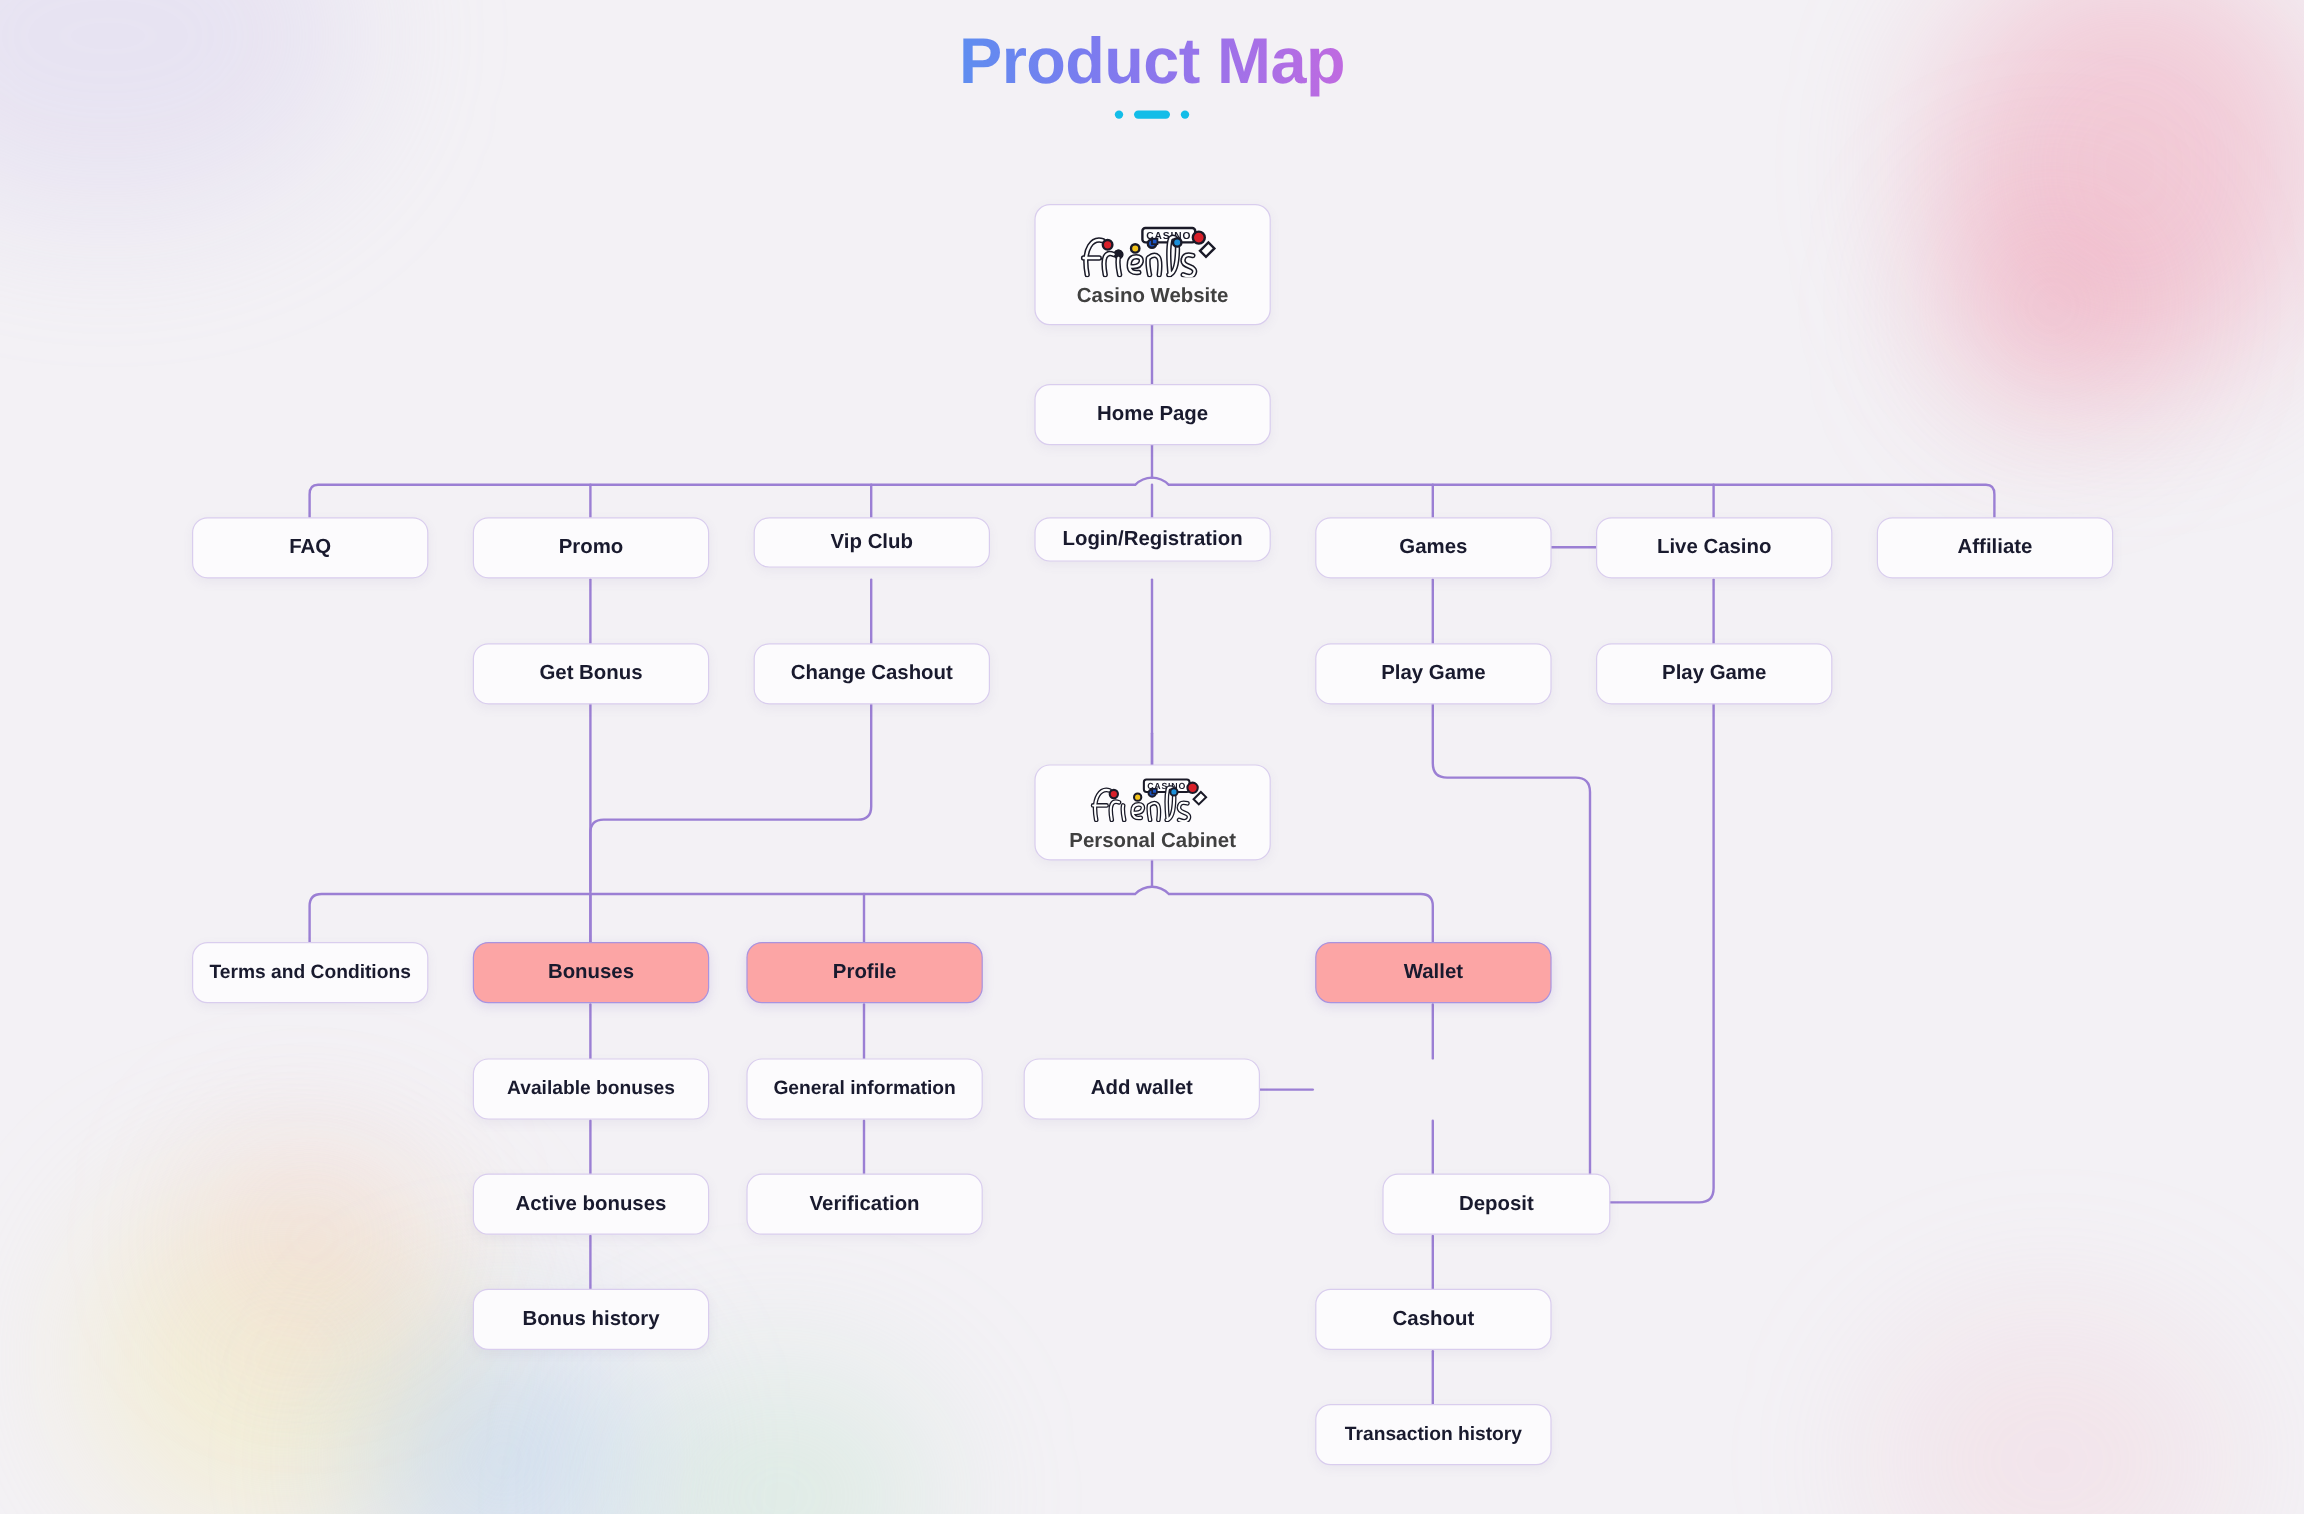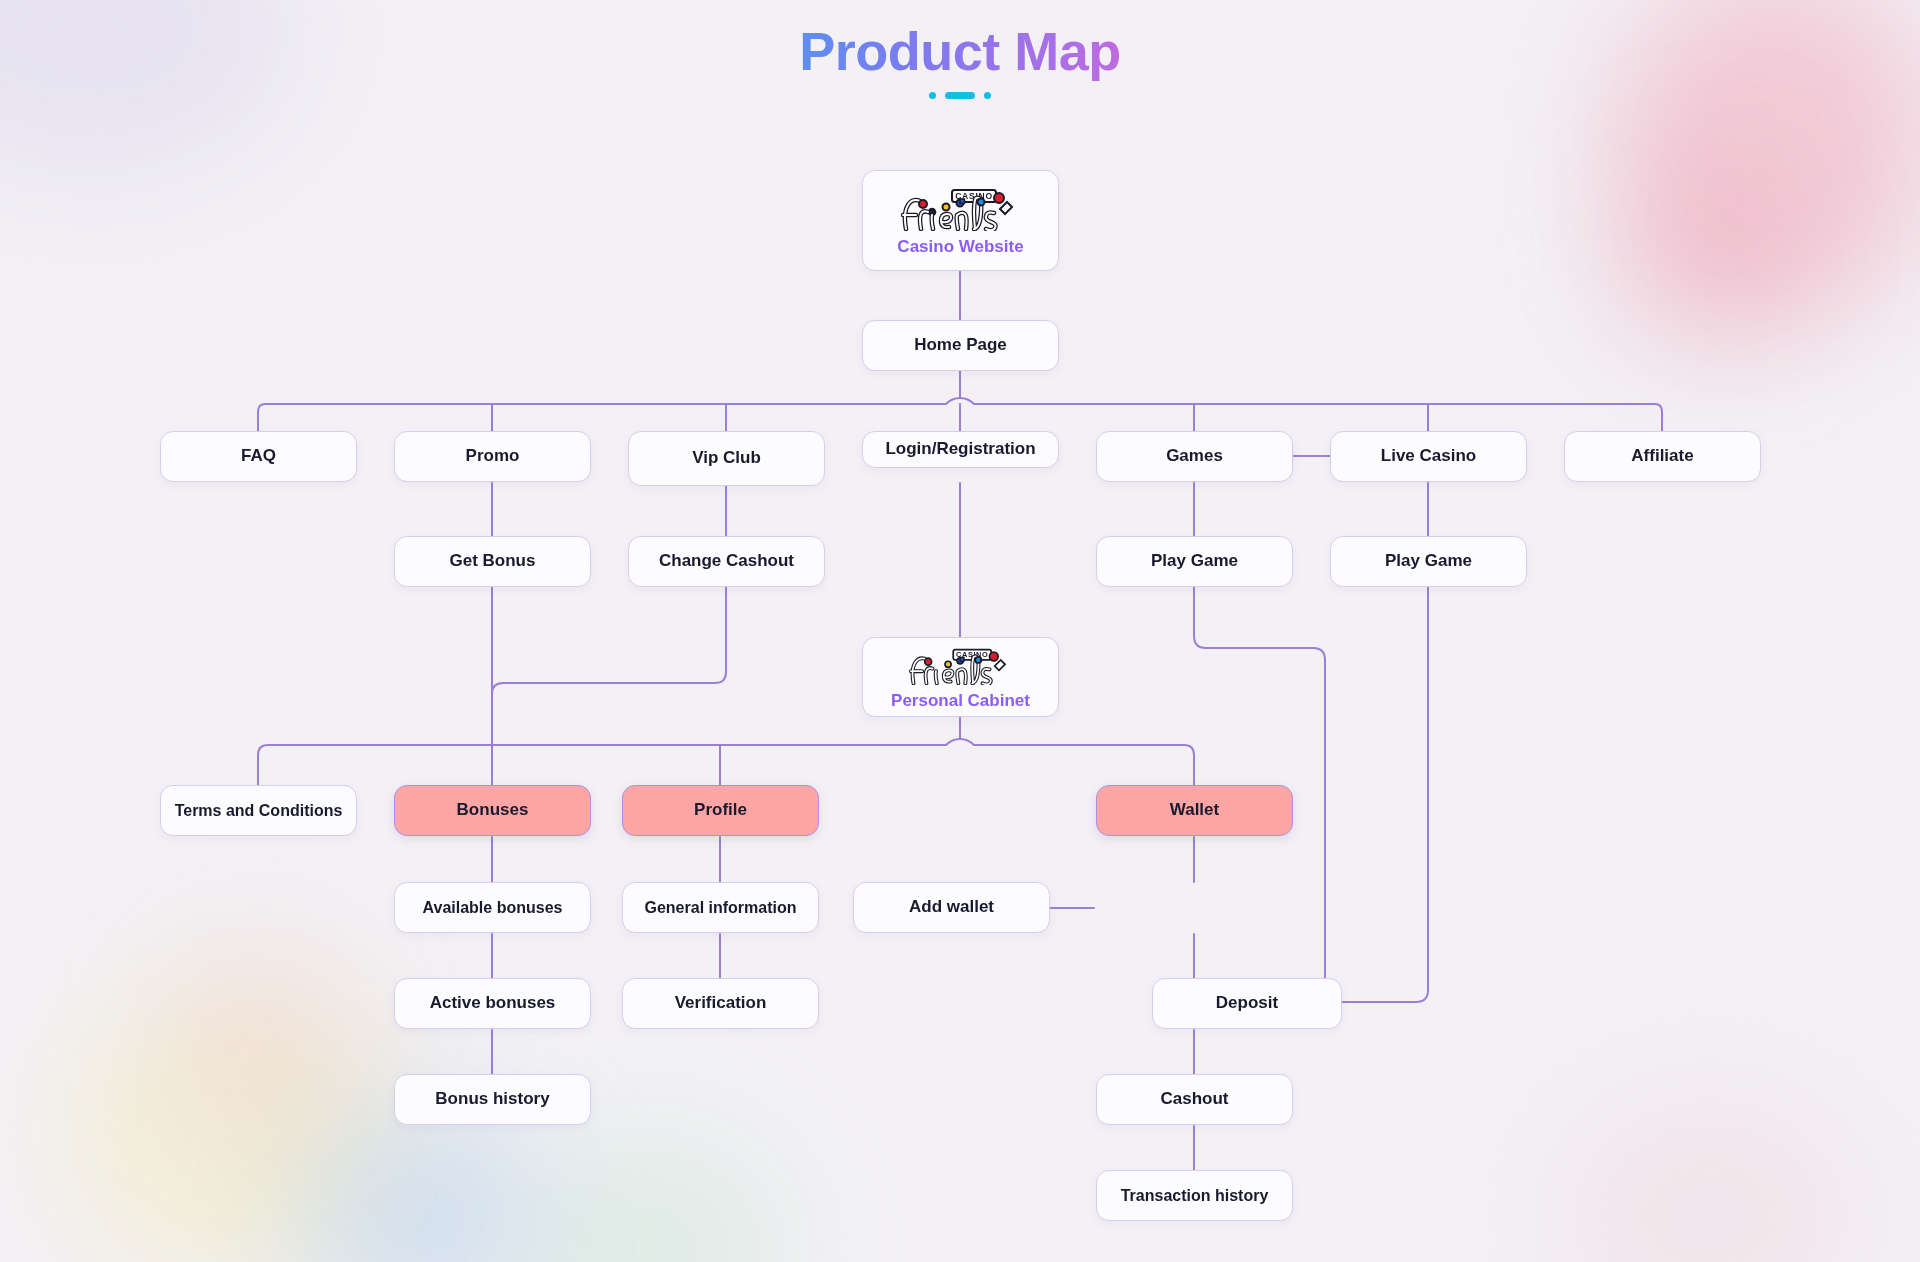--- a/index.html
+++ b/index.html
@@ -55,21 +55,21 @@
   }
   .node.accent{
     background:#fca5a5;
     border-color:#a993df;
     box-shadow:0 3px 10px rgba(120,90,180,.16);
   }
   .node.logo-card{
     flex-direction:column;gap:6px;
     padding-top:4px;
   }
-  .node .caption{font-size:17px;font-weight:700;color:#8b5cf6;}
+  .node .caption{font-size:17px;font-weight:700;color:#404040;}
 
   
   .cf-logo{width:130px;height:44px;display:block;}
 </style>
 </head>
 <body>
 
 <div id="bg-blobs">
   <span class="blob lilac-tl"></span>
   <span class="blob pink-tr"></span>
@@ -180,21 +180,21 @@
   <div class="node" style="left:862px;top:320px;width:197px;height:51px;">
     <span>Home Page</span>
   </div>
 
   <div class="node" style="left:160px;top:431px;width:197px;height:51px;">
     <span>FAQ</span>
   </div>
   <div class="node" style="left:394px;top:431px;width:197px;height:51px;">
     <span>Promo</span>
   </div>
-  <div class="node" style="left:628px;top:431px;width:197px;height:55px;">
+  <div class="node" style="left:628px;top:431px;width:197px;height:42px;">
     <span>Vip Club</span>
   </div>
   <div class="node" style="left:862px;top:431px;width:197px;height:37px;">
     <span>Login/Registration</span>
   </div>
   <div class="node" style="left:1096px;top:431px;width:197px;height:51px;">
     <span>Games</span>
   </div>
   <div class="node" style="left:1330px;top:431px;width:197px;height:51px;">
     <span>Live Casino</span>

